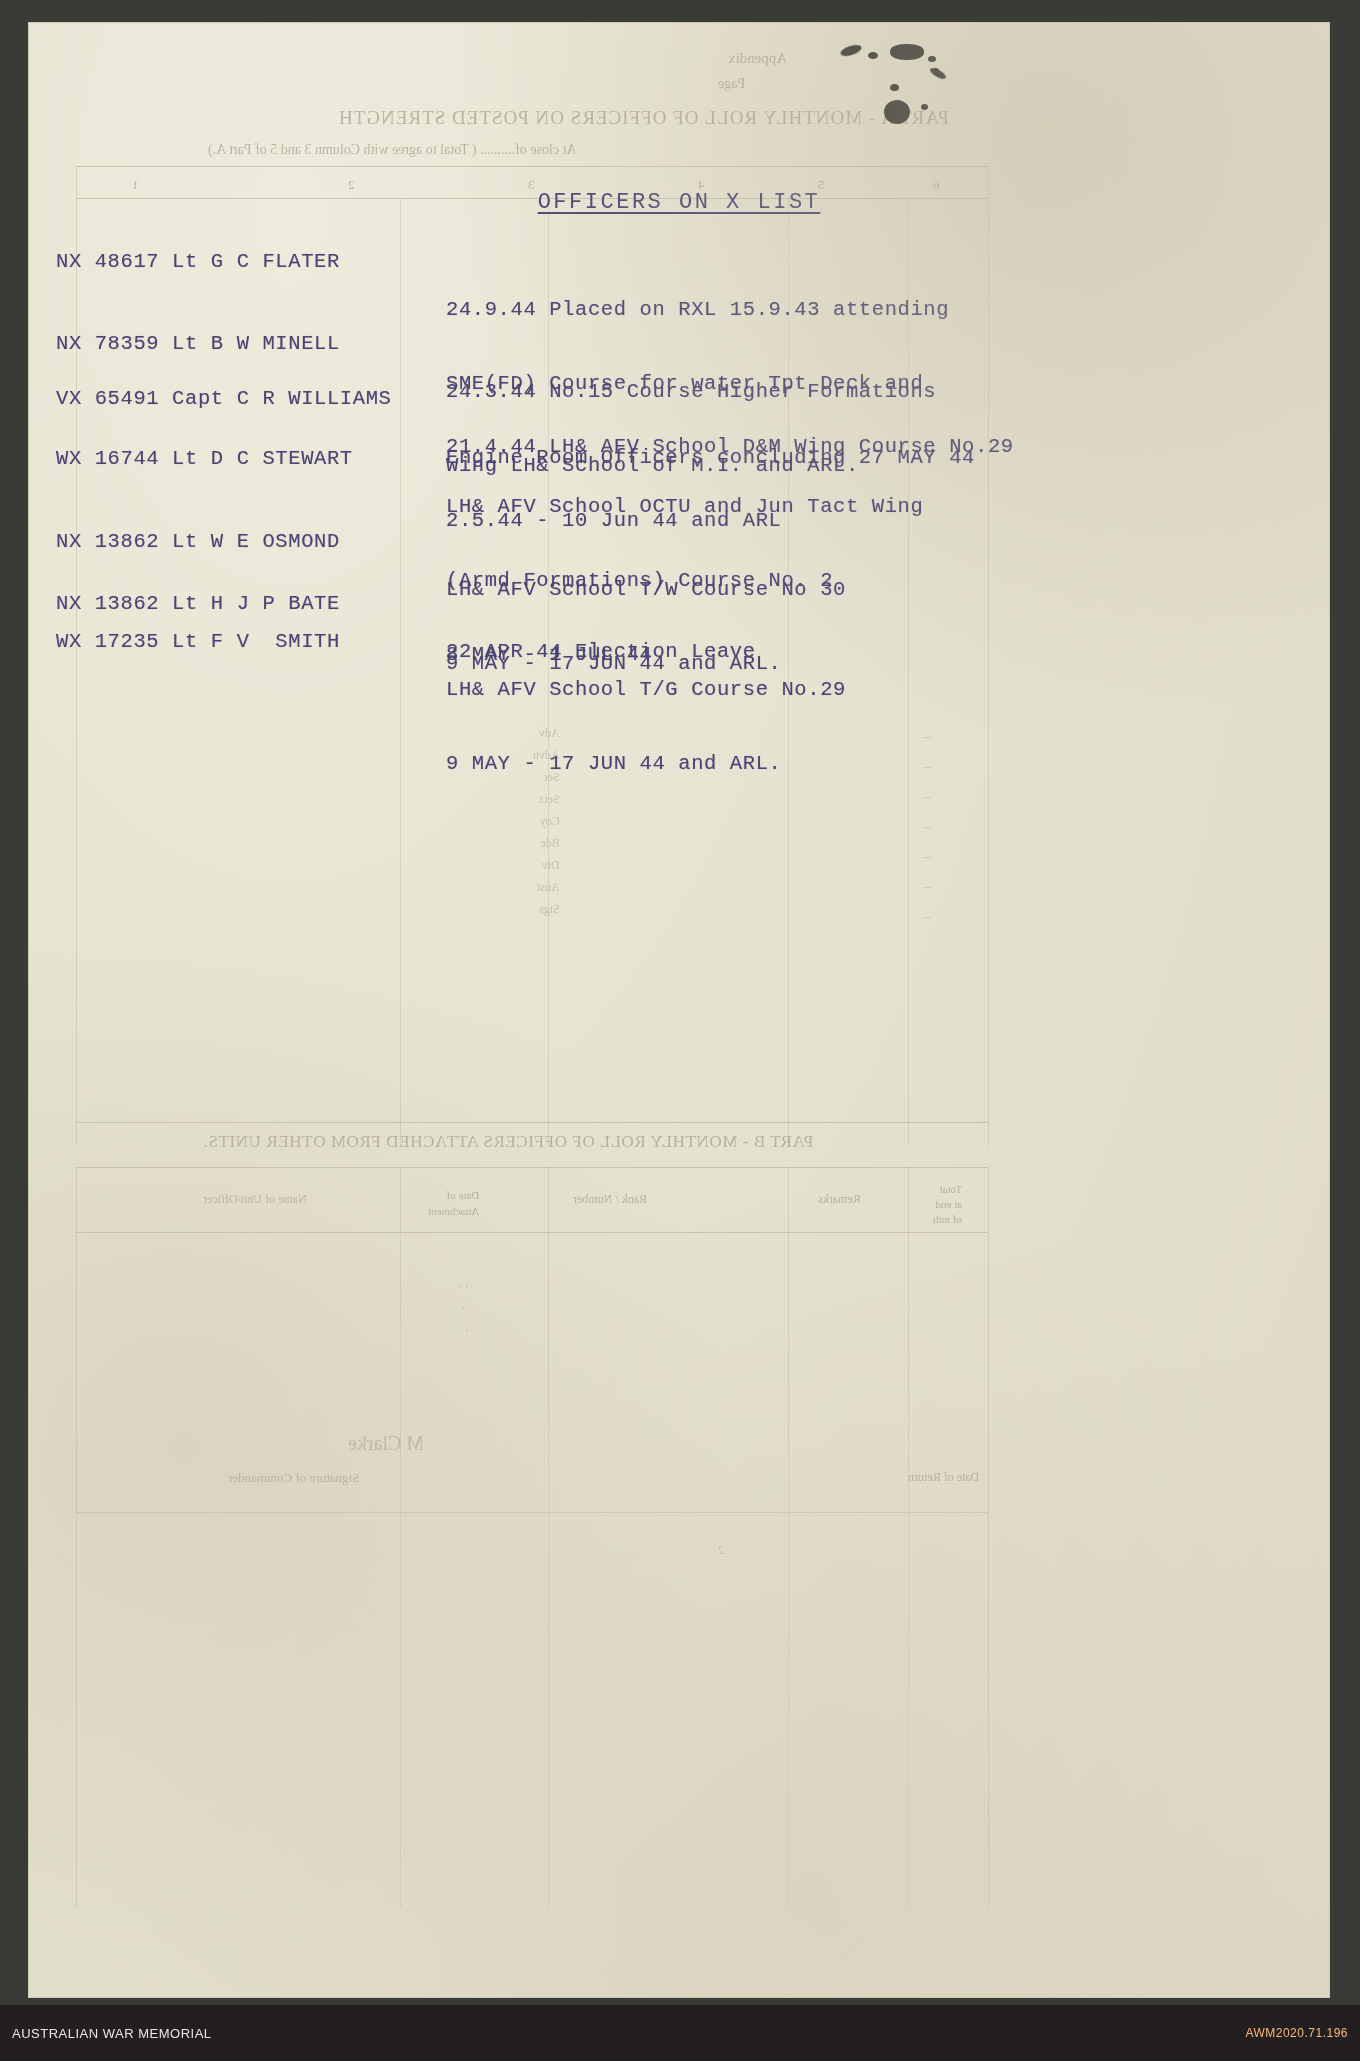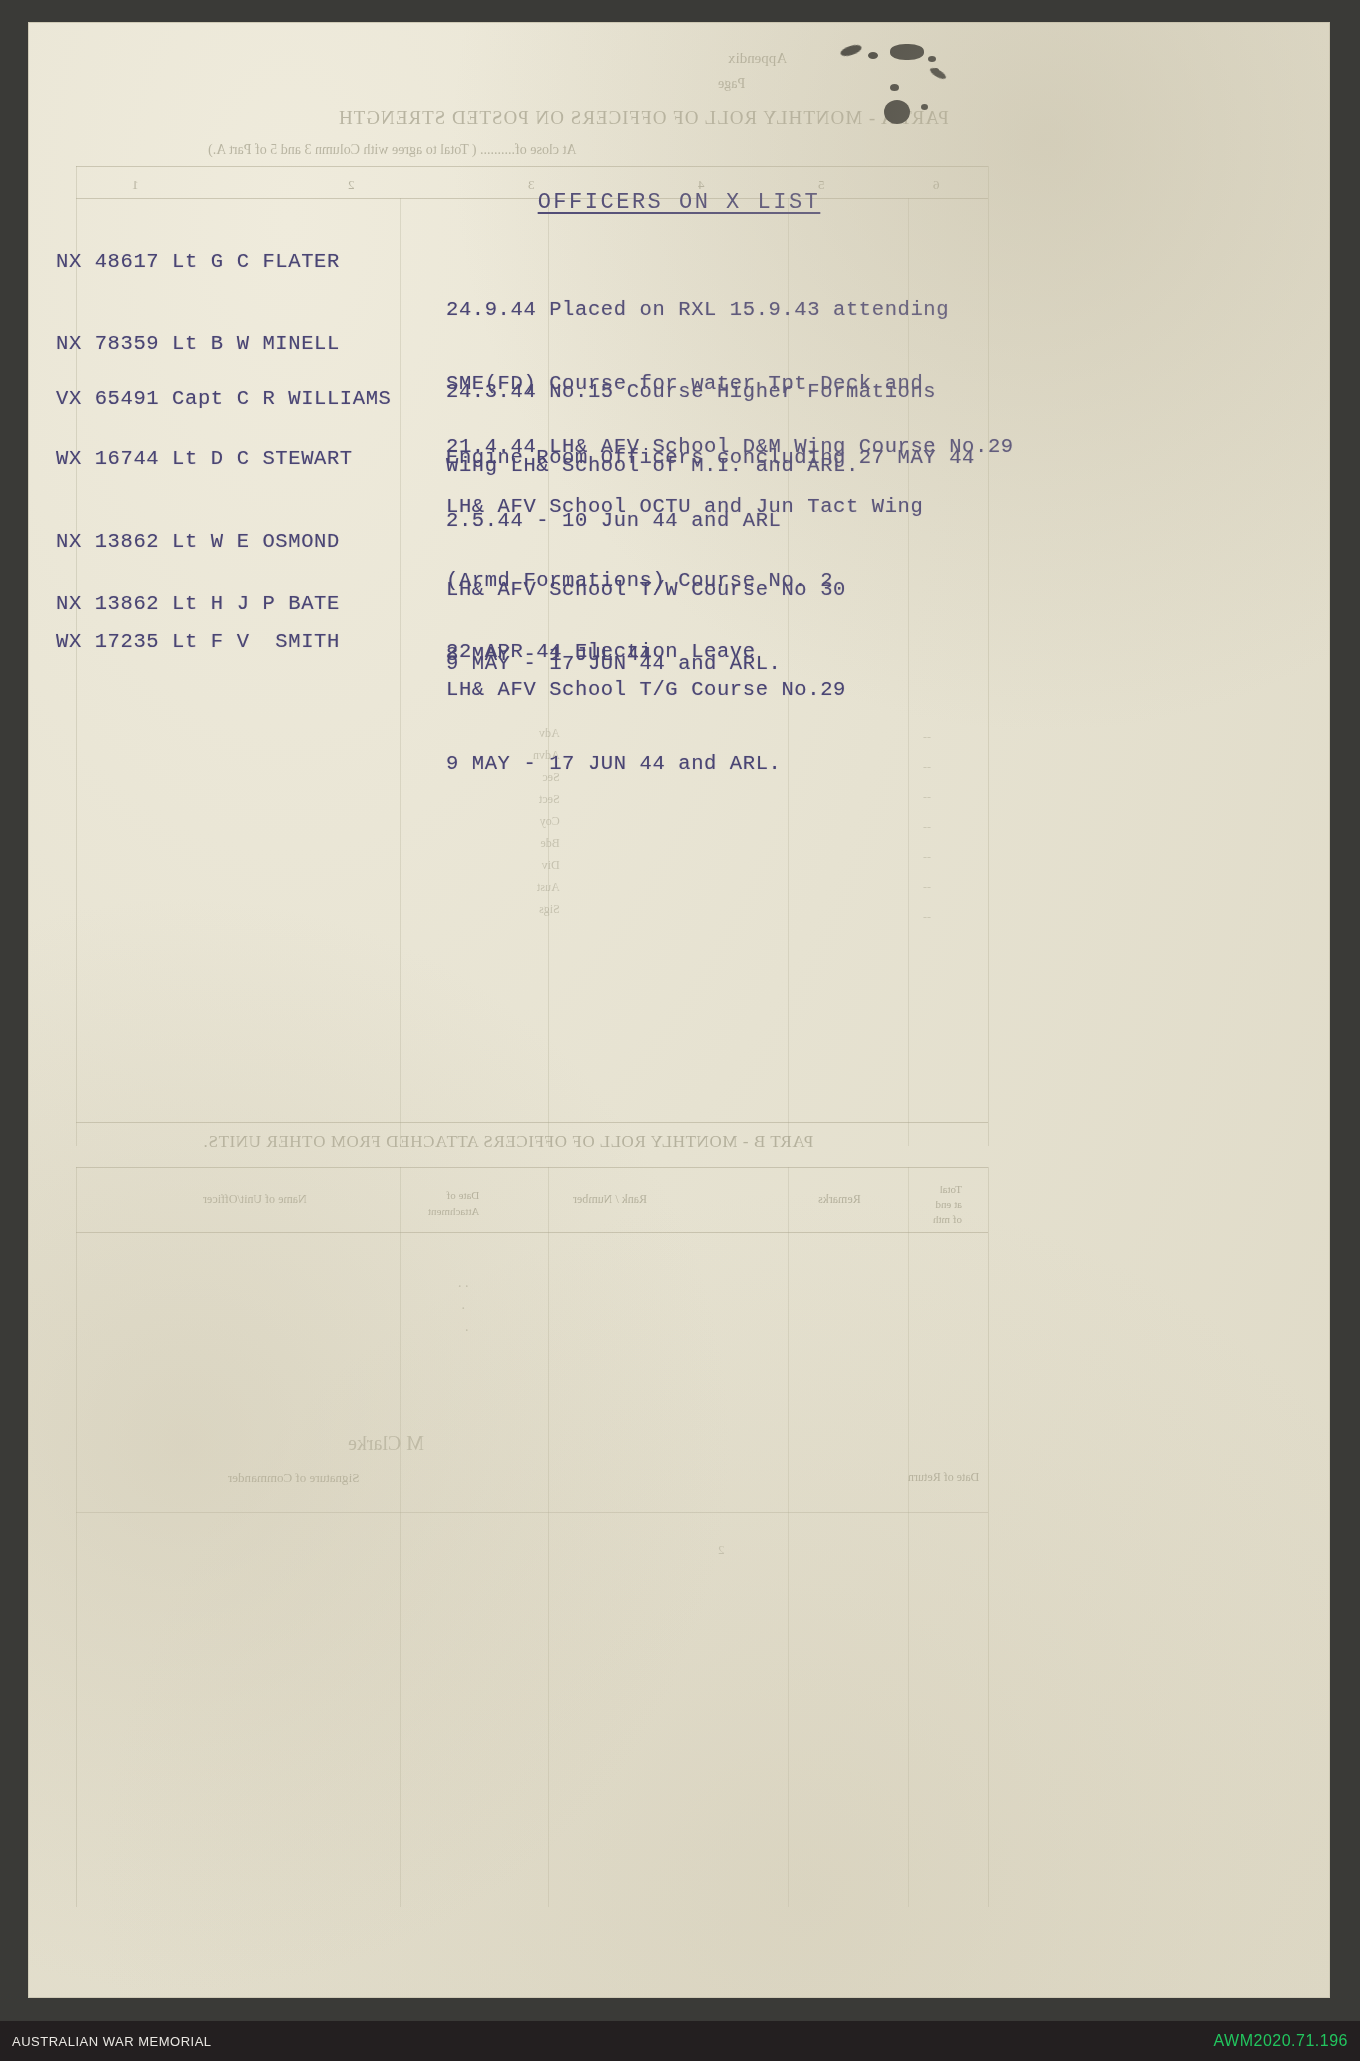--- a/index.html
+++ b/index.html
@@ -107,34 +107,34 @@
     white-space: pre;
   }
   .what div, .who div { line-height: 28px; }
 
   
   #footer {
     position: absolute;
     left: 0;
     bottom: 0;
     width: 1360px;
-    height: 40px;
+    height: 56px;
     background: #231f20;
     color: #e9e7e2;
     font-family: "Liberation Sans", sans-serif;
     font-size: 13px;
     display: flex;
     align-items: center;
     justify-content: space-between;
     padding: 0 12px;
     box-sizing: border-box;
     letter-spacing: .5px;
     margin-top: 19px;
   }
-  #footer .right { font-size: 16px; color: #22c55e; }
+  #footer .right { font-size: 12px; color: #fdba74; }
 </style>
 </head>
 <body>
 
 <div id="page">
 
   <div id="paper">
 
     <div class="ghost" style="left:700px; top:28px; font-size:15px;">Appendix</div>
     <div class="ghost" style="left:690px; top:54px; font-size:14px;">Page</div>

